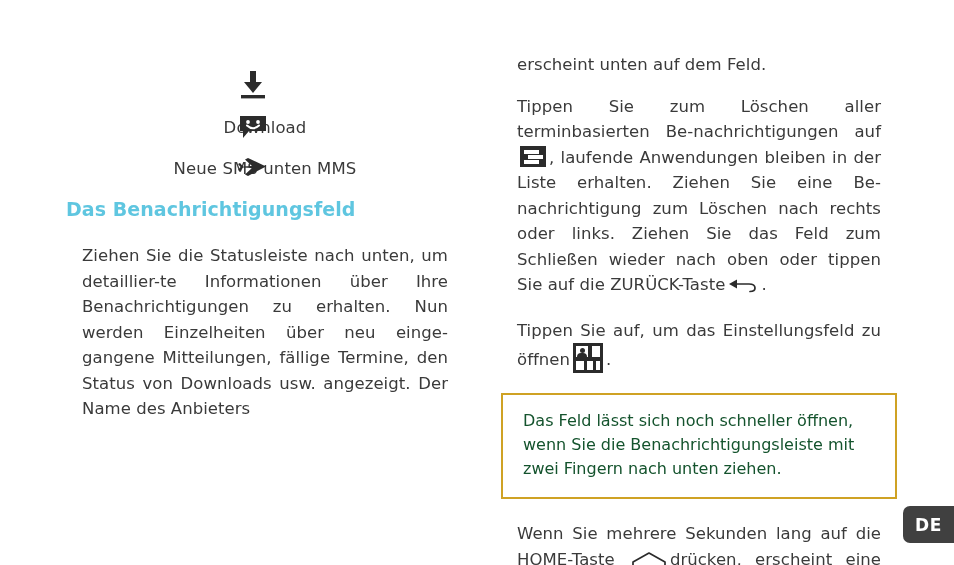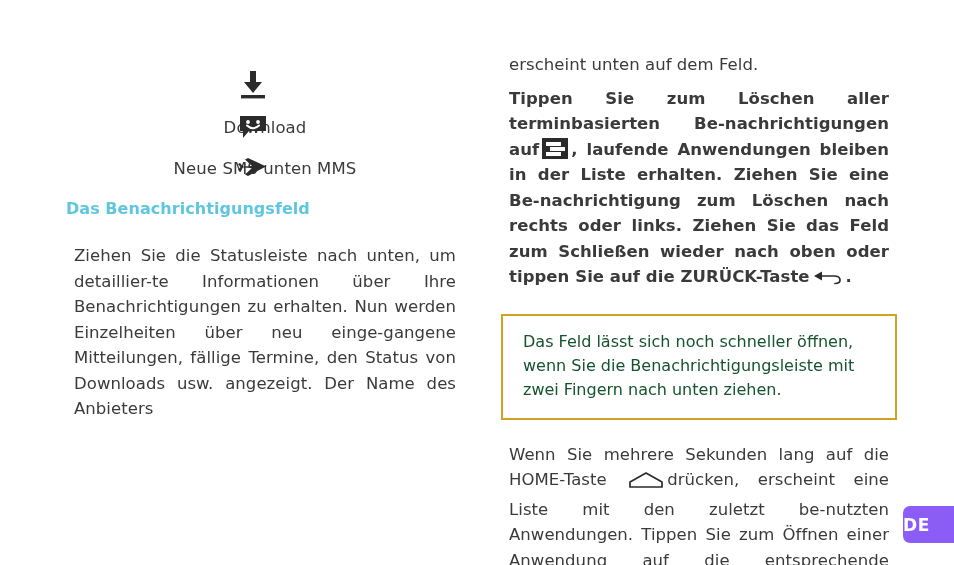--- a/index.html
+++ b/index.html
@@ -63,41 +63,41 @@
   }
 
   .glyph { display: block; }
 
   
   .para {
     font-size: 16.5px;
     line-height: 25.5px;
     color: #3a3a3a;
     text-align: justify;
-    margin: 8px;
+    margin: 16px;
     letter-spacing: 0.05px;
     hyphens: manual;
   }
   .para.nowrapjust { text-align: justify; text-align-last: left; }
 
   .p-left-1 { margin-top: 22px; }
   .p-left-2 { margin-top: 22px; }
 
   h2.section-head {
-    font-size: 16px;
+    font-size: 19px;
     line-height: 24px;
     font-weight: 700;
     color: #5fc6e0;
     margin: 22px 0 0 0;
     letter-spacing: 0.05px;
   }
 
   
   .r-para-1 { margin-top: 0; }
-  .r-para-2 { margin-top: 0; font-weight: bold; }
+  .r-para-2 { margin-top: 0; }
 
   .inline-icon {
     display: inline-block;
     vertical-align: -4px;
     margin: 0 3px;
   }
 
   
   .ico-clear {
     width: 26px;
@@ -172,28 +172,28 @@
 
   .p-right-final { margin-top: 22px; }
 
   
   .de-badge {
     position: absolute;
     left: 903px;
     top: 506px;
     width: 51px;
     height: 37px;
-    background: #8b5cf6;
+    background: #404040;
     border-radius: 7px 0 0 7px;
     color: #ffffff;
     font-size: 17px;
     font-weight: 700;
     display: flex;
     align-items: center;
-    justify-content: flex-start;
+    justify-content: center;
     letter-spacing: 0.6px;
   }
 </style>
 </head>
 <body>
 
 <div class="page">
 
   <div class="col-left">
 
@@ -242,20 +242,21 @@
 
   <div class="col-right">
 
     <p class="para r-para-1 nowrapjust">erscheint unten auf dem Feld.</p>
 
     <p class="para r-para-2"><span>Tippen Sie zum Löschen aller terminbasierten Be-nachrichtigungen auf</span><span class="inline-icon ico-clear"><i class="b1"></i><i class="b2"></i><i class="b3"></i></span><span>, laufende Anwendungen bleiben in der Liste erhalten. Ziehen Sie eine Be-nachrichtigung zum Löschen nach rechts oder links. Ziehen Sie das Feld zum Schließen wieder nach oben oder tippen Sie auf die ZURÜCK-Taste</span><span class="inline-icon"><svg width="30" height="16" viewBox="0 0 30 16" aria-hidden="true">
             <path d="M6 6 H21 Q27 6 27 10 Q27 13.5 22 13.5" stroke="#2b2b2b" stroke-width="1.7" fill="none" stroke-linecap="round"></path>
             <polygon points="1,6 9,1.5 9,10.5" fill="#2b2b2b"></polygon>
           </svg></span><span>.</span></p>
 
+    <p class="para"><span>Tippen Sie auf, um das Einstellungsfeld zu öffnen</span><span class="inline-icon ico-grid"><span class="cell c-tl"></span><span class="cell c-tr"></span><span class="cell c-bl"></span><span class="cell c-bm"></span><span class="cell c-br"></span><span class="person-head"></span><span class="person-body"></span></span><span>.</span></p>
 
     <div class="note-box">
       <p class="note-text">Das Feld lässt sich noch schneller öffnen, wenn Sie die Benachrichtigungsleiste mit zwei Fingern nach unten ziehen.</p>
     </div>
 
 
     <p class="para p-right-final"><span>Wenn Sie mehrere Sekunden lang auf die HOME-Taste</span> <span class="inline-icon"><svg width="36" height="18" viewBox="0 0 36 18" aria-hidden="true">
             <path d="M2 16 L2 11 L18 2 L34 11 L34 16 Z" stroke="#2b2b2b" stroke-width="1.7" fill="none" stroke-linejoin="round"></path>
           </svg></span><span>drücken, erscheint eine Liste mit den zuletzt be-nutzten Anwendungen. Tippen Sie zum Öffnen einer Anwendung auf die entsprechende Miniaturansicht.</span></p>
   </div>

